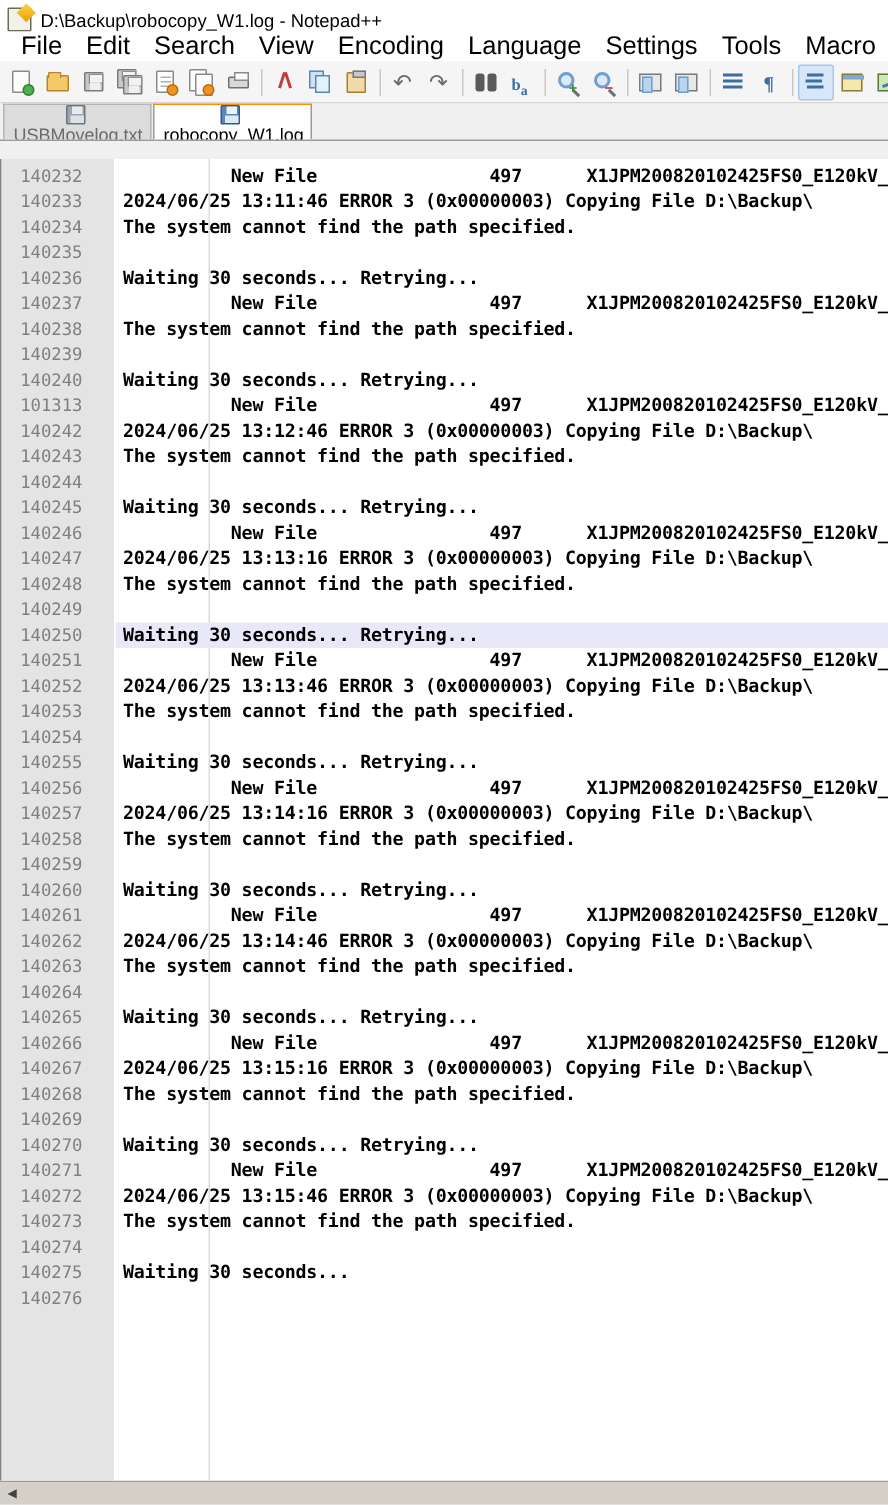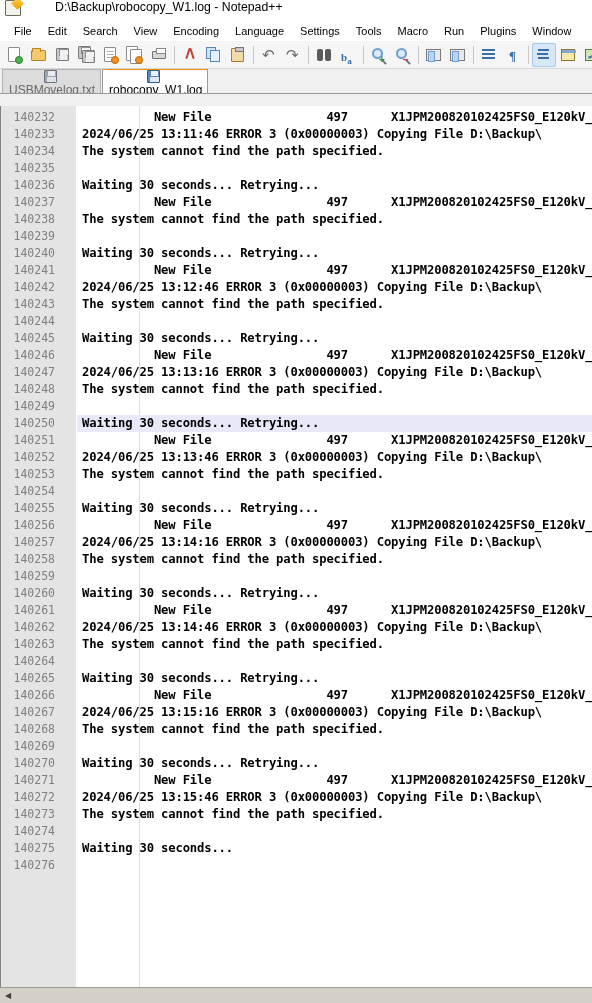--- a/index.html
+++ b/index.html
@@ -15,24 +15,23 @@
     position: relative;
     display: flex; flex-direction: column;
     background: #f0f0f0;
   }
 
   
   .titlebar {
     height: 21px;
     flex: 0 0 21px;
     background: #ffffff;
-    display: flex; align-items: flex-start;
+    display: flex; align-items: flex-end;
     padding-left: 5px;
     overflow: hidden;
-    gap: 28px;
   }
   .app-icon {
     width: 16px; height: 16px;
     margin-right: 6px;
     position: relative;
     flex: 0 0 16px;
   }
   .title-text {
     font-size: 12.3px;
     color: #000000;
@@ -43,21 +42,21 @@
   
   .menubar {
     height: 20px;
     flex: 0 0 20px;
     background: #ffffff;
     display: flex; align-items: center;
     padding-left: 6px;
     overflow: hidden;
   }
   .menu-item {
-    font-size: 11px;
+    font-size: 17px;
     color: #000000;
     padding: 0 8px;
     white-space: nowrap;
     line-height: 20px;
     cursor: default;
   }
 
   
   .toolbar {
     height: 28px;
@@ -603,21 +602,21 @@
       <div class="gutter-fold"></div>
     <div class="ln">140232</div>
         <div class="ln">140233</div>
         <div class="ln">140234</div>
         <div class="ln">140235</div>
         <div class="ln">140236</div>
         <div class="ln">140237</div>
         <div class="ln">140238</div>
         <div class="ln">140239</div>
         <div class="ln">140240</div>
-        <div class="ln">140241</div>
+        <div class="ln">101313</div>
         <div class="ln">140242</div>
         <div class="ln">140243</div>
         <div class="ln">140244</div>
         <div class="ln">140245</div>
         <div class="ln">140246</div>
         <div class="ln">140247</div>
         <div class="ln">140248</div>
         <div class="ln">140249</div>
         <div class="ln">140250</div>
         <div class="ln">140251</div>

